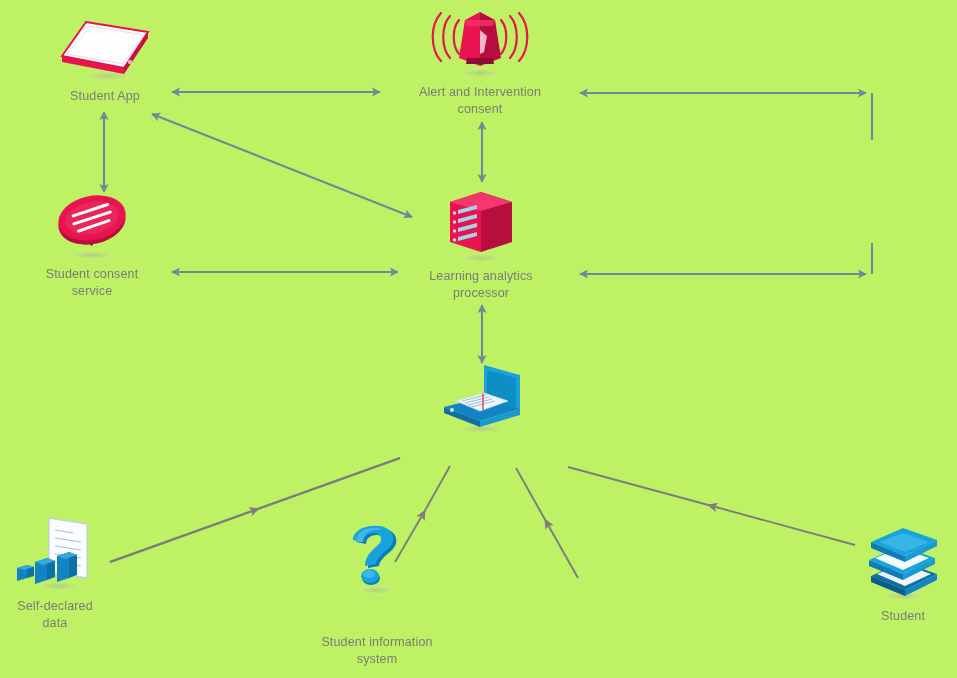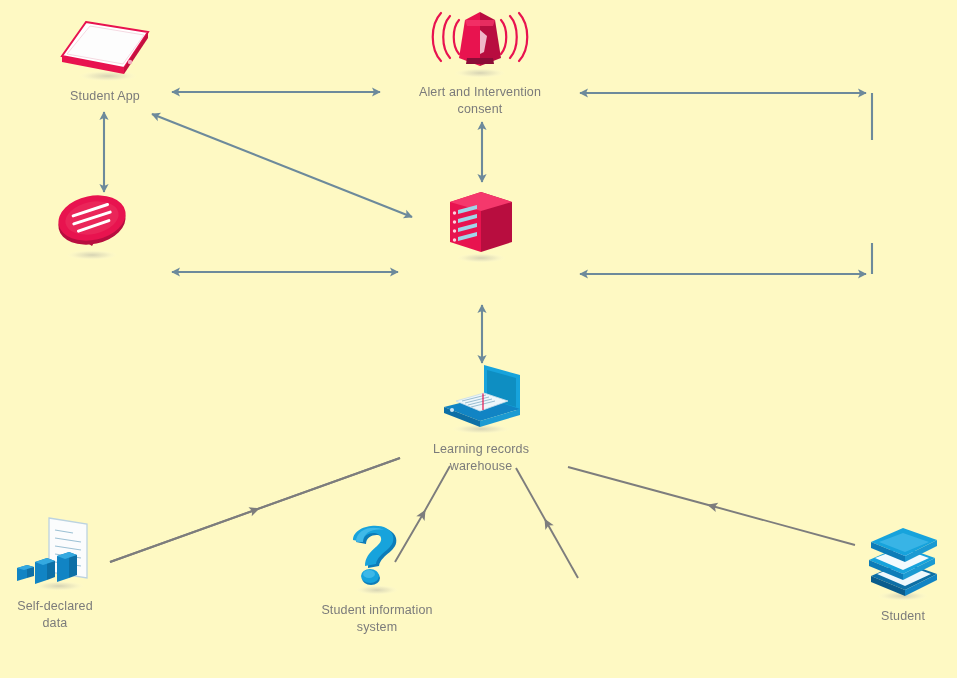--- a/index.html
+++ b/index.html
@@ -7,21 +7,21 @@
     padding: 0;
     background: #ffffff;
   }
   body {
     font-family: "Liberation Sans", sans-serif;
   }
   #diagram-canvas {
     position: relative;
     width: 957px;
     height: 678px;
-    background: #fef9c3;
+    background: #bef264;
     overflow: hidden;
   }
   #connector-layer {
     position: absolute;
     left: 0;
     top: 0;
     width: 957px;
     height: 678px;
     pointer-events: none;
   }
@@ -171,20 +171,22 @@
         <ellipse cx="52" cy="32" rx="34" ry="22" transform="rotate(-12 52 32)" fill="#b80d3f"></ellipse>
         <ellipse cx="52" cy="28" rx="34" ry="22" transform="rotate(-12 52 28)" fill="#e8134f"></ellipse>
         <ellipse cx="52" cy="28" rx="27" ry="16" transform="rotate(-12 52 28)" fill="#ea2559"></ellipse>
         <g stroke="#ffffff" stroke-width="3" stroke-linecap="round" transform="rotate(-12 52 28)">
           <line x1="34" y1="22" x2="70" y2="18"></line>
           <line x1="33" y1="30" x2="71" y2="26"></line>
           <line x1="36" y1="38" x2="68" y2="34"></line>
         </g>
       </svg>
     </div>
+    <div class="node-label">Student consent
+service</div>
   </div>
 
   <div class="node" style="left:391px; top:188px; width:180px;">
     <div class="node-icon">
       <svg width="90" height="76" viewBox="0 0 90 76" xmlns="http://www.w3.org/2000/svg">
         <ellipse cx="45" cy="70" rx="25" ry="5" fill="url(#shadow-grad)"></ellipse>
         <path d="M45,4 L76,14 L76,54 L45,64 Z" fill="#b80d3f"></path>
         <path d="M14,14 L45,4 L45,64 L14,54 Z" fill="#e8134f"></path>
         <path d="M14,14 L45,4 L76,14 L45,23 Z" fill="#f5386c"></path>
         <g fill="#9fd6e8">
@@ -194,20 +196,22 @@
           <path d="M22,49 L41,44 L41,48 L22,53 Z"></path>
         </g>
         <g fill="#ffd2e0">
           <circle cx="18.5" cy="25" r="1.7"></circle>
           <circle cx="18.5" cy="34" r="1.7"></circle>
           <circle cx="18.5" cy="43" r="1.7"></circle>
           <circle cx="18.5" cy="52" r="1.7"></circle>
         </g>
       </svg>
     </div>
+    <div class="node-label">Learning analytics
+processor</div>
   </div>
 
   <div class="node" style="left:391px; top:361px; width:180px;">
     <div class="node-icon">
       <svg width="110" height="76" viewBox="0 0 110 76" xmlns="http://www.w3.org/2000/svg">
         <ellipse cx="55" cy="68" rx="30" ry="5" fill="url(#shadow-grad)"></ellipse>
         <path d="M58,4 L94,14 L94,50 L58,40 Z" fill="#17a3dc"></path>
         <path d="M61,9 L90,17 L90,46 L61,38 Z" fill="#0e8ec2"></path>
         <path d="M18,46 L58,36 L94,48 L54,60 Z" fill="#1184c4"></path>
         <path d="M18,46 L54,60 L54,66 L18,52 Z" fill="#0d6fa6"></path>
@@ -216,22 +220,20 @@
         <g stroke="#8fb7cc" stroke-width="0.9">
           <line x1="36" y1="40" x2="60" y2="34"></line>
           <line x1="39" y1="42" x2="63" y2="36"></line>
           <line x1="42" y1="44" x2="66" y2="38"></line>
           <line x1="45" y1="46" x2="69" y2="40"></line>
         </g>
         <line x1="57" y1="32.5" x2="57" y2="49" stroke="#e8134f" stroke-width="1.2"></line>
         <circle cx="26" cy="49" r="2" fill="#cfe6f2"></circle>
       </svg>
     </div>
-    <div class="node-label">Learning records
-warehouse</div>
   </div>
 
   <div class="node" style="left:-20px; top:512px; width:150px;">
     <div class="node-icon">
       <svg width="108" height="82" viewBox="0 0 108 82" xmlns="http://www.w3.org/2000/svg">
         <ellipse cx="58" cy="74" rx="26" ry="5" fill="url(#shadow-grad)"></ellipse>
         <path d="M48,6 L86,12 L86,66 L48,60 Z" fill="#fbfcfd" stroke="#bcd3e0" stroke-width="1.3"></path>
         <g stroke="#9cc0d4" stroke-width="1.1">
           <line x1="54" y1="18" x2="72" y2="21"></line>
           <line x1="54" y1="26" x2="80" y2="30"></line>
@@ -247,21 +249,21 @@
         <path d="M34,50 L46,46 L54,49 L42,53 Z" fill="#34a9e0"></path>
         <path d="M16,56 L26,53 L26,66 L16,69 Z" fill="#1184c4"></path>
         <path d="M26,53 L33,55 L33,64 L26,66 Z" fill="#0d6fa6"></path>
         <path d="M16,56 L26,53 L33,55 L23,58 Z" fill="#34a9e0"></path>
       </svg>
     </div>
     <div class="node-label">Self-declared
 data</div>
   </div>
 
-  <div class="node" style="left:282px; top:518px; width:190px;">
+  <div class="node" style="left:282px; top:518px; width:190px;gap:32px;">
     <div class="node-icon">
       <svg width="86" height="80" viewBox="0 0 86 80" xmlns="http://www.w3.org/2000/svg">
         <ellipse cx="43" cy="72" rx="22" ry="5" fill="url(#shadow-grad)"></ellipse>
         <path d="M22,24 C22,8 58,4 62,20 C65,33 47,36 45,48 L34,50 C34,34 52,30 50,22 C48,14 32,16 32,26 Z" fill="#0d7cb8"></path>
         <path d="M19,22 C19,6 55,2 59,18 C62,31 44,34 42,46 L31,48 C31,32 49,28 47,20 C45,12 29,14 29,24 Z" fill="#17a3dc"></path>
         <path d="M22,24 C22,10 40,7 50,12 C40,10 29,14 29,24 Z" fill="#4fc0ec" opacity="0.75"></path>
         <ellipse cx="37" cy="60" rx="9" ry="7" fill="#0d7cb8"></ellipse>
         <ellipse cx="36" cy="58" rx="9" ry="7" fill="#17a3dc"></ellipse>
         <ellipse cx="35" cy="56" rx="6" ry="4" fill="#4fc0ec" opacity="0.7"></ellipse>
       </svg>

